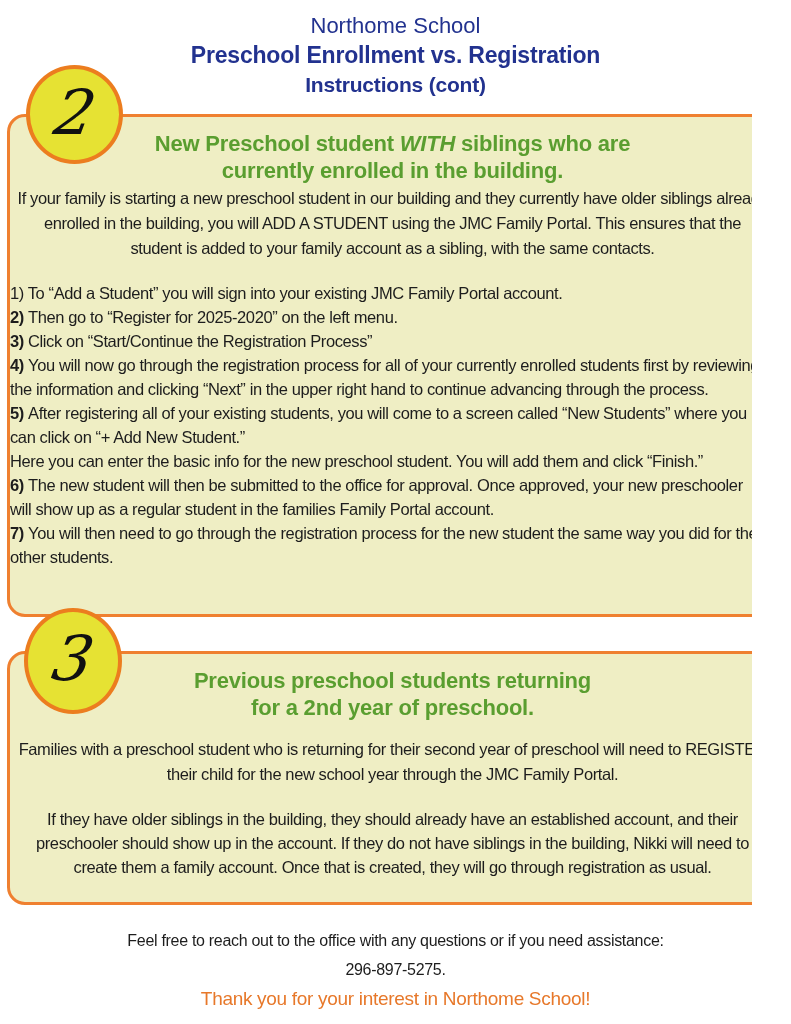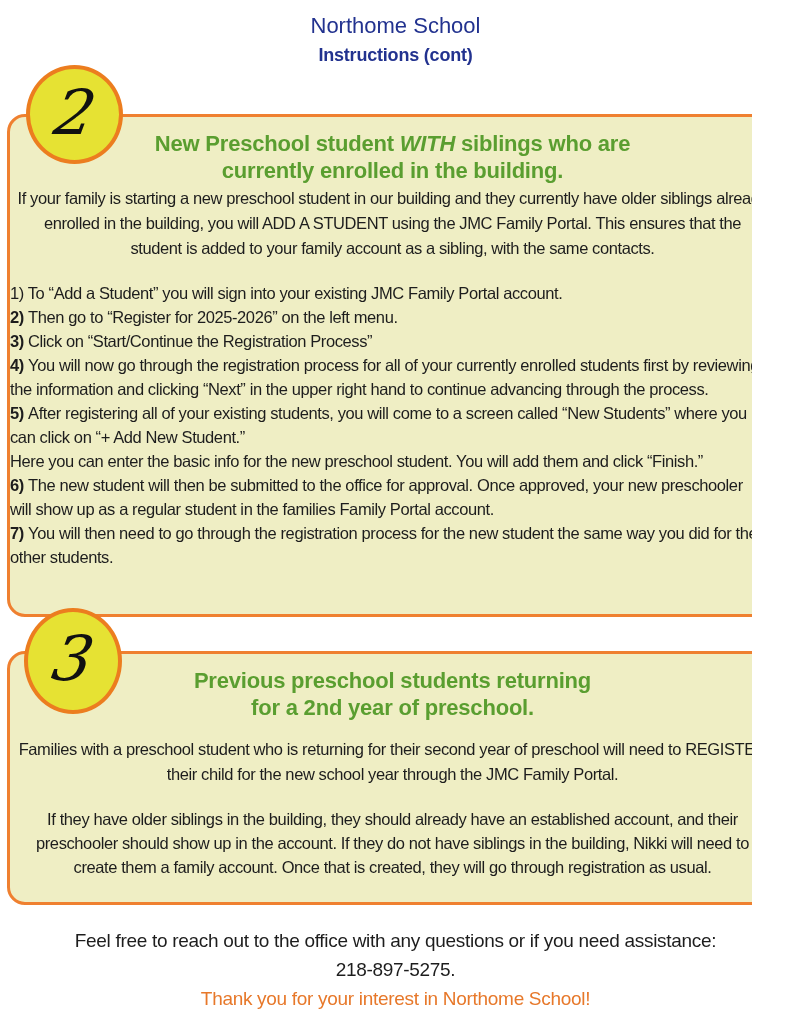--- a/index.html
+++ b/index.html
@@ -9,21 +9,21 @@
   *{margin:0;padding:0;box-sizing:border-box;}
   html,body{background:#ffffff;}
   .page{
     position:relative;width:752px;height:1024px;background:#fff;overflow:hidden;
     font-family:"Liberation Sans",sans-serif;color:var(--ink);
   }
   
   .header{position:absolute;top:12px;left:0;width:791px;text-align:center;color:var(--navy);}
   .school{font-size:22px;font-weight:400;line-height:28px;}
   .doc-title{font-size:23px;font-weight:700;line-height:30px;letter-spacing:-0.2px;}
-  .doc-subtitle{font-size:18px;font-weight:700;line-height:30px;letter-spacing:-0.2px;}
+  .doc-subtitle{font-size:21px;font-weight:700;line-height:30px;letter-spacing:-0.2px;}
   
   .panel{
     position:absolute;left:7px;width:771px;background:var(--box_fill);
     border:3px solid var(--box_border);border-radius:18px;
   }
   .panel-2{top:114px;height:503px;}
   .panel-3{top:651px;height:254px;}
   .panel-heading{
     color:var(--green);font-weight:700;font-size:22px;line-height:27px;
     text-align:center;letter-spacing:-0.2px;padding-top:13px;
@@ -44,42 +44,43 @@
     border-radius:50%;display:flex;align-items:center;justify-content:center;
   }
   .badge-2{left:26px;top:65px;width:97px;height:99px;}
   .badge-3{left:24px;top:608px;width:98px;height:106px;}
   .badge-num{
     font-family:"DejaVu Serif",serif;font-style:italic;font-size:62px;color:#111;
     transform:skewX(-10deg) translateY(-2px);line-height:1;
   }
   
   .footer{position:absolute;top:926px;left:0;width:791px;text-align:center;}
-  .footer-line{font-size:19px;letter-spacing:-0.3px;line-height:29px;color:var(--ink);}
+  .footer-line{font-size:16px;letter-spacing:-0.3px;line-height:29px;color:var(--ink);}
   .footer-thanks{font-size:19px;letter-spacing:-0.3px;line-height:29px;color:var(--footer_orange);}
 </style>
 </head>
 <body>
 
 <div class="page">
 
   <div class="header">
     <div class="school">Northome School</div>
+    <div class="doc-title">Preschool Enrollment vs. Registration</div>
     <div class="doc-subtitle">Instructions (cont)</div>
   </div>
 
   <div class="panel panel-2">
     <div class="panel-heading">
       <div><span>New Preschool student </span><span class="em">WITH</span><span> siblings who are</span></div>
       <div>currently enrolled in the building.</div>
     </div>
     <div class="body-text intro">If your family is starting a new preschool student in our building and they currently have older siblings already enrolled in the building, you will ADD A STUDENT using the JMC Family Portal. This ensures that the student is added to your family account as a sibling, with the same contacts.</div>
     <div class="body-text steps">
       <div class="step"><span class="marker">1) </span><span>To “Add a Student” you will sign into your existing JMC Family Portal account.</span></div>
-      <div class="step"><span class="marker">2) </span><span>Then go to “Register for 2025-2026”  on the left menu.</span></div>
+      <div class="step"><span class="marker">2) </span><span>Then go to “Register for 2025-2020”  on the left menu.</span></div>
       <div class="step"><span class="marker">3) </span><span>Click on “Start/Continue the Registration Process”</span></div>
       <div class="step"><span class="marker">4) </span><span>You will now go through the registration process for all of your currently enrolled students first by reviewing the information and clicking “Next” in the upper right hand to continue advancing through the process.</span></div>
       <div class="step"><span class="marker">5) </span><span>After registering all of your existing students, you will come to a screen called “New Students” where you can click on “+ Add New Student.”</span></div>
       <div class="step"><span class="marker"></span><span>Here you can enter the basic info for the new preschool student. You will add them and click “Finish.”</span></div>
       <div class="step"><span class="marker">6) </span><span>The new student will then be submitted to the office for approval. Once approved, your new preschooler will show up as a regular student in the families Family Portal account.</span></div>
       <div class="step"><span class="marker">7) </span><span>You will then need to go through the registration process for the new student the same way you did for the other students.</span></div>
     </div>
   </div>
 
   <div class="badge badge-2">
@@ -94,17 +95,17 @@
     <div class="body-text p1">Families with a preschool student who is returning for their second year of preschool will need to REGISTER their child for the new school year through the JMC Family Portal.</div>
     <div class="body-text p2">If they have older siblings in the building, they should already have an established account, and their preschooler should show up in the account. If they do not have siblings in the building, Nikki will need to create them a family account.  Once that is created, they will go through registration as usual.</div>
   </div>
 
   <div class="badge badge-3">
     <span class="badge-num">3</span>
   </div>
 
   <div class="footer">
     <div class="footer-line">Feel free to reach out to the office with any questions or if you need assistance:</div>
-    <div class="footer-line">218-897-5275.</div>
+    <div class="footer-line">296-897-5275.</div>
     <div class="footer-thanks">Thank you for your interest in Northome School!</div>
   </div>
 
 </div>
 
 </body></html>

